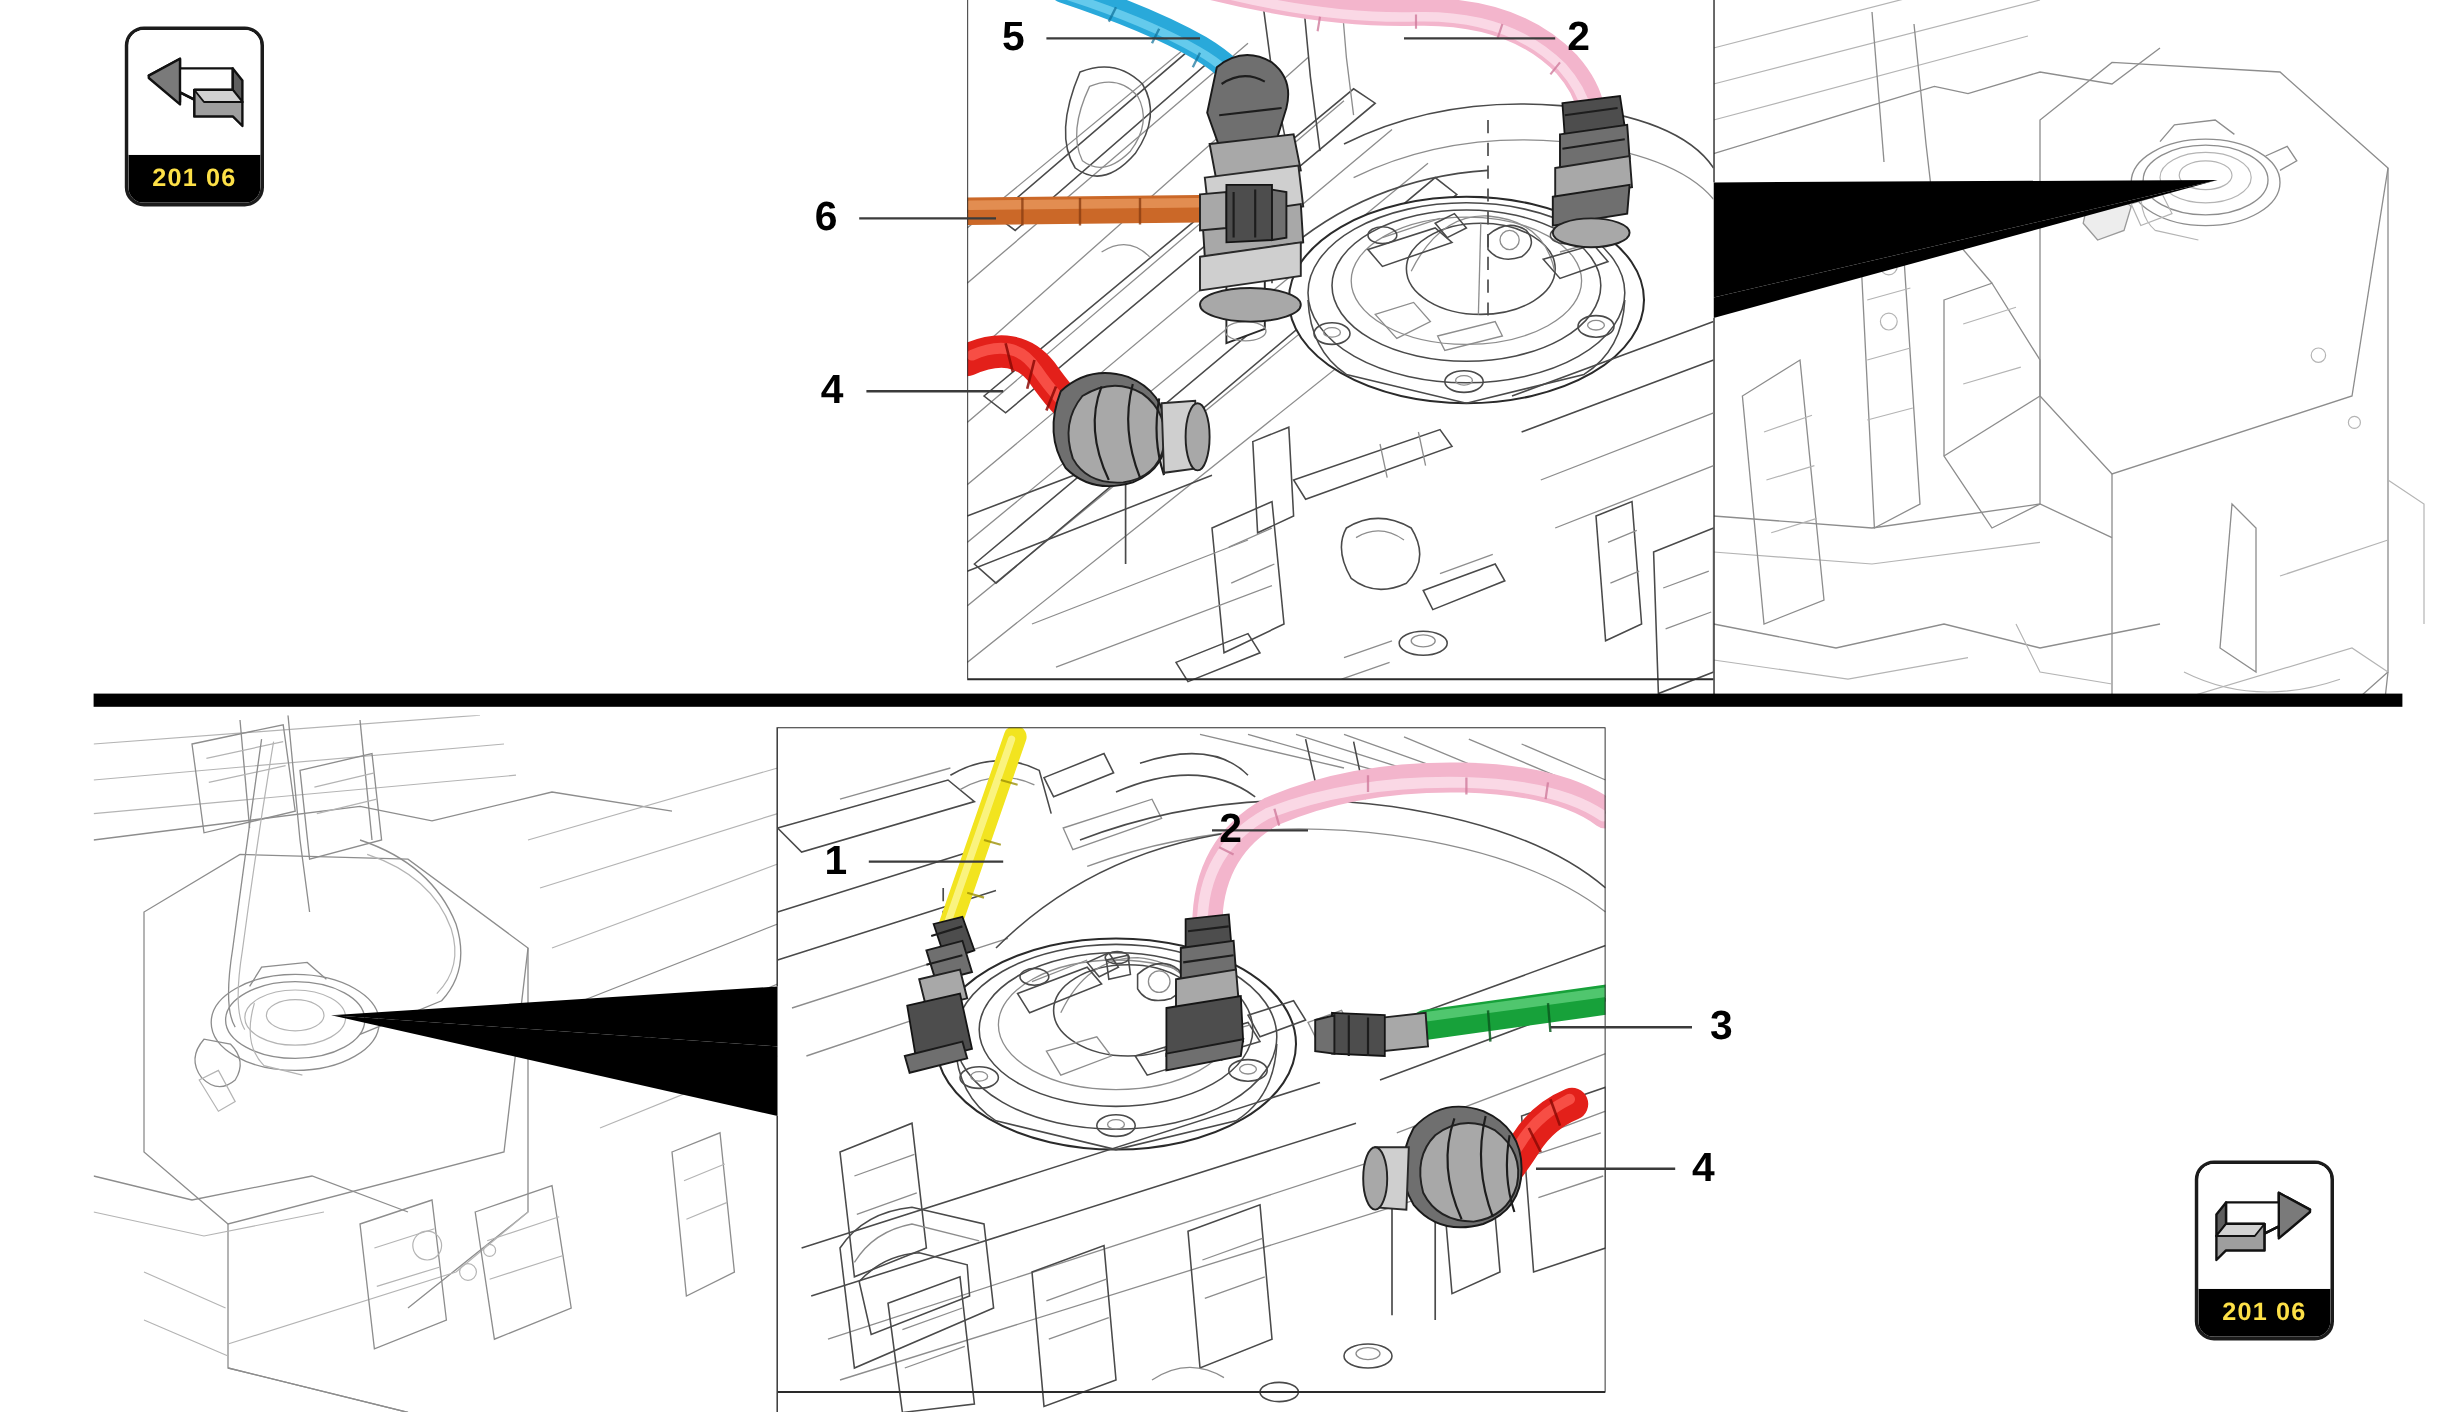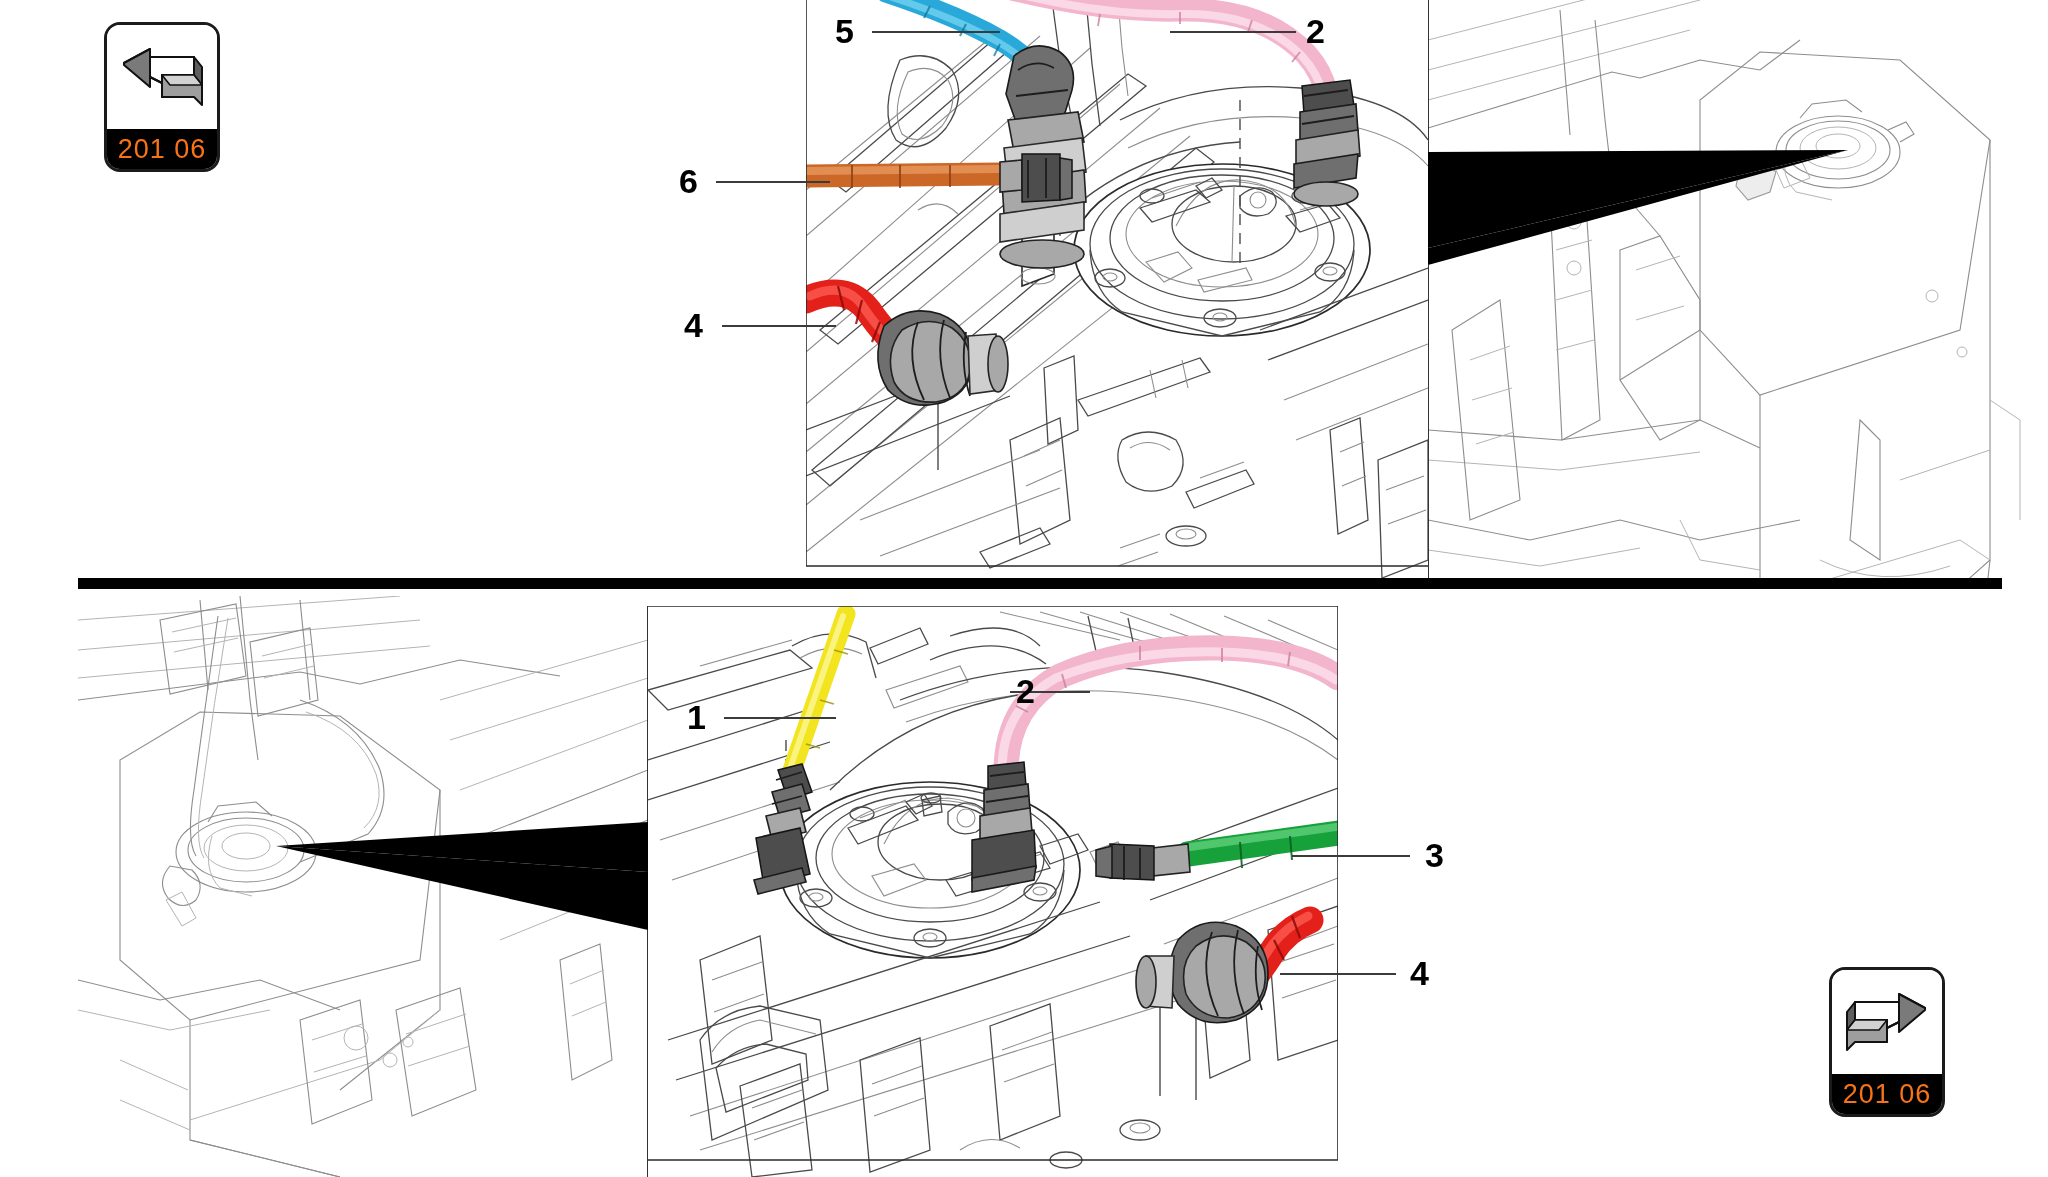--- a/index.html
+++ b/index.html
@@ -38,23 +38,23 @@
   .badge-art{
     flex:1 1 auto;
     background:#ffffff;
     position:relative;
     display:flex;align-items:center;justify-content:center;
   }
   .badge-art svg{display:block;}
   .badge-label{
     flex:0 0 40px;
     background:#000000;
-    color:#f97316;
-    font-weight:normal;
-    font-size:27px;
+    color:#fde047;
+    font-weight:bold;
+    font-size:21px;
     display:flex;align-items:center;justify-content:center;
     letter-spacing:1px;
   }
 
   .thin-line{stroke:#2a2a2a;stroke-width:1.6;fill:none;}
   .draw{stroke:#4a4a4a;stroke-width:1.3;fill:none;}
   .draw-lt{stroke:#8d8d8d;stroke-width:1.1;fill:none;}
   .draw-faint{stroke:#b4b4b4;stroke-width:1;fill:none;}
   .draw-dk{stroke:#1d1d1d;stroke-width:1.8;fill:none;}
   .metal-lt{fill:#cfcfcf;stroke:#2a2a2a;stroke-width:1.6;}

